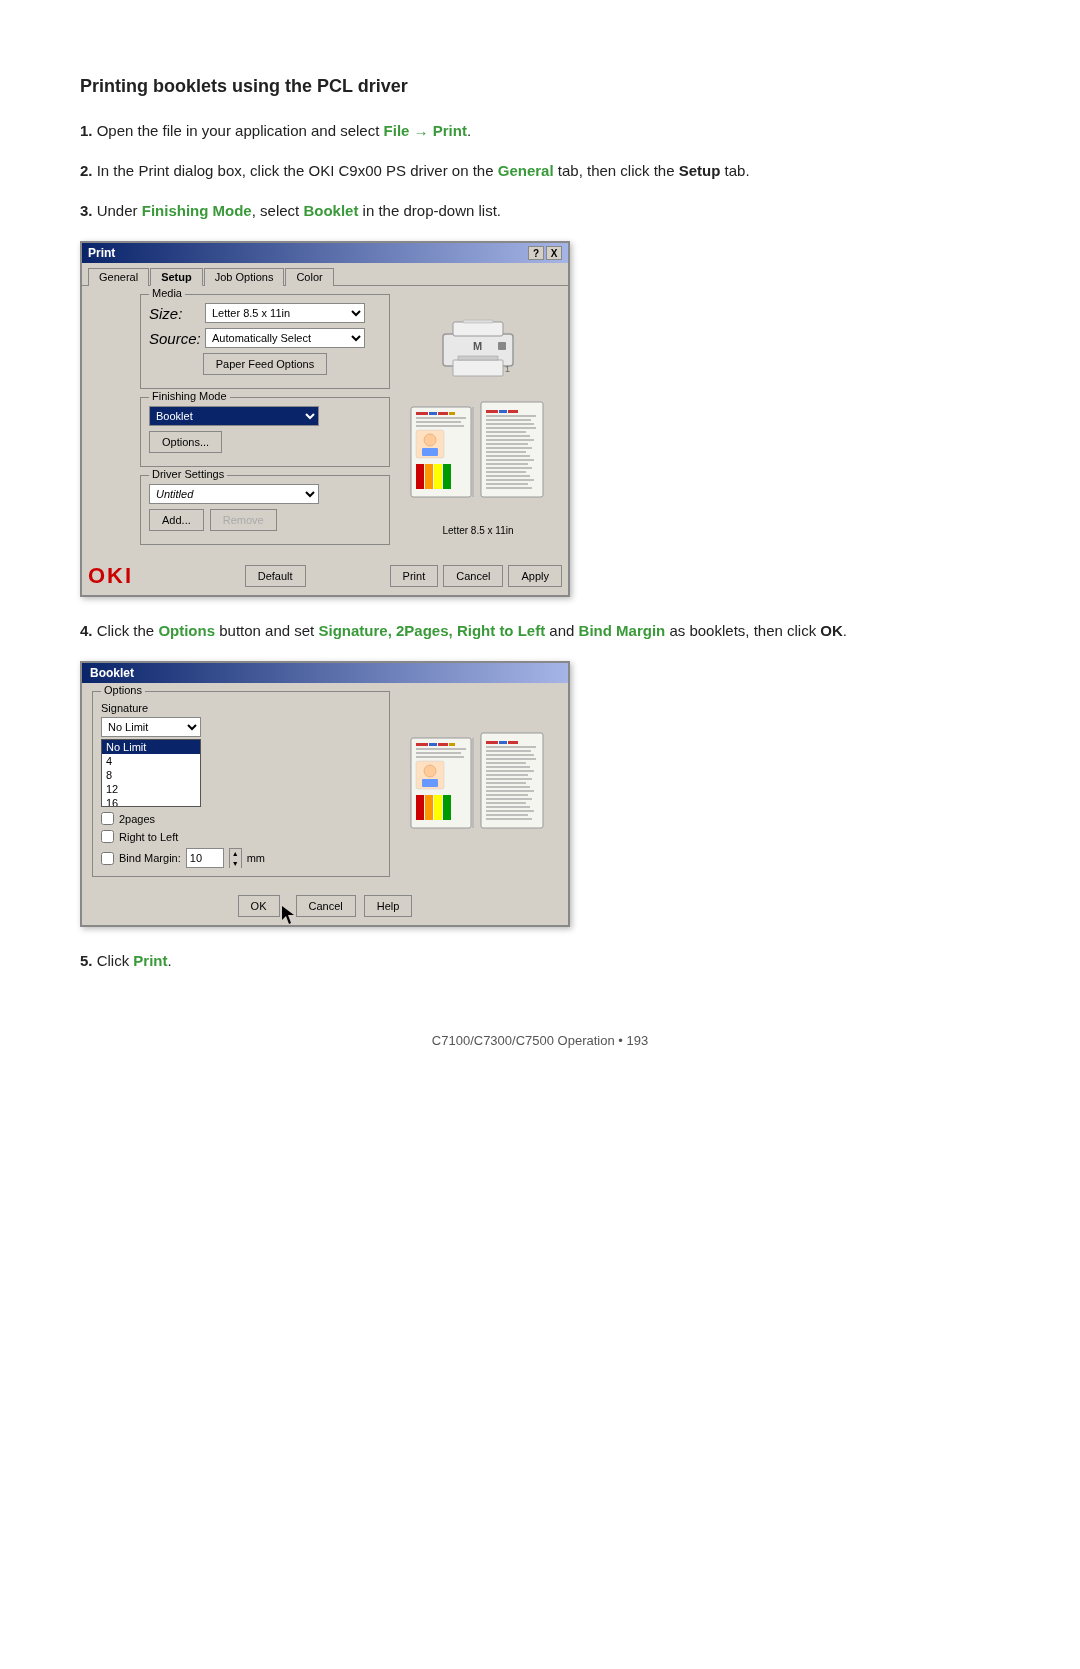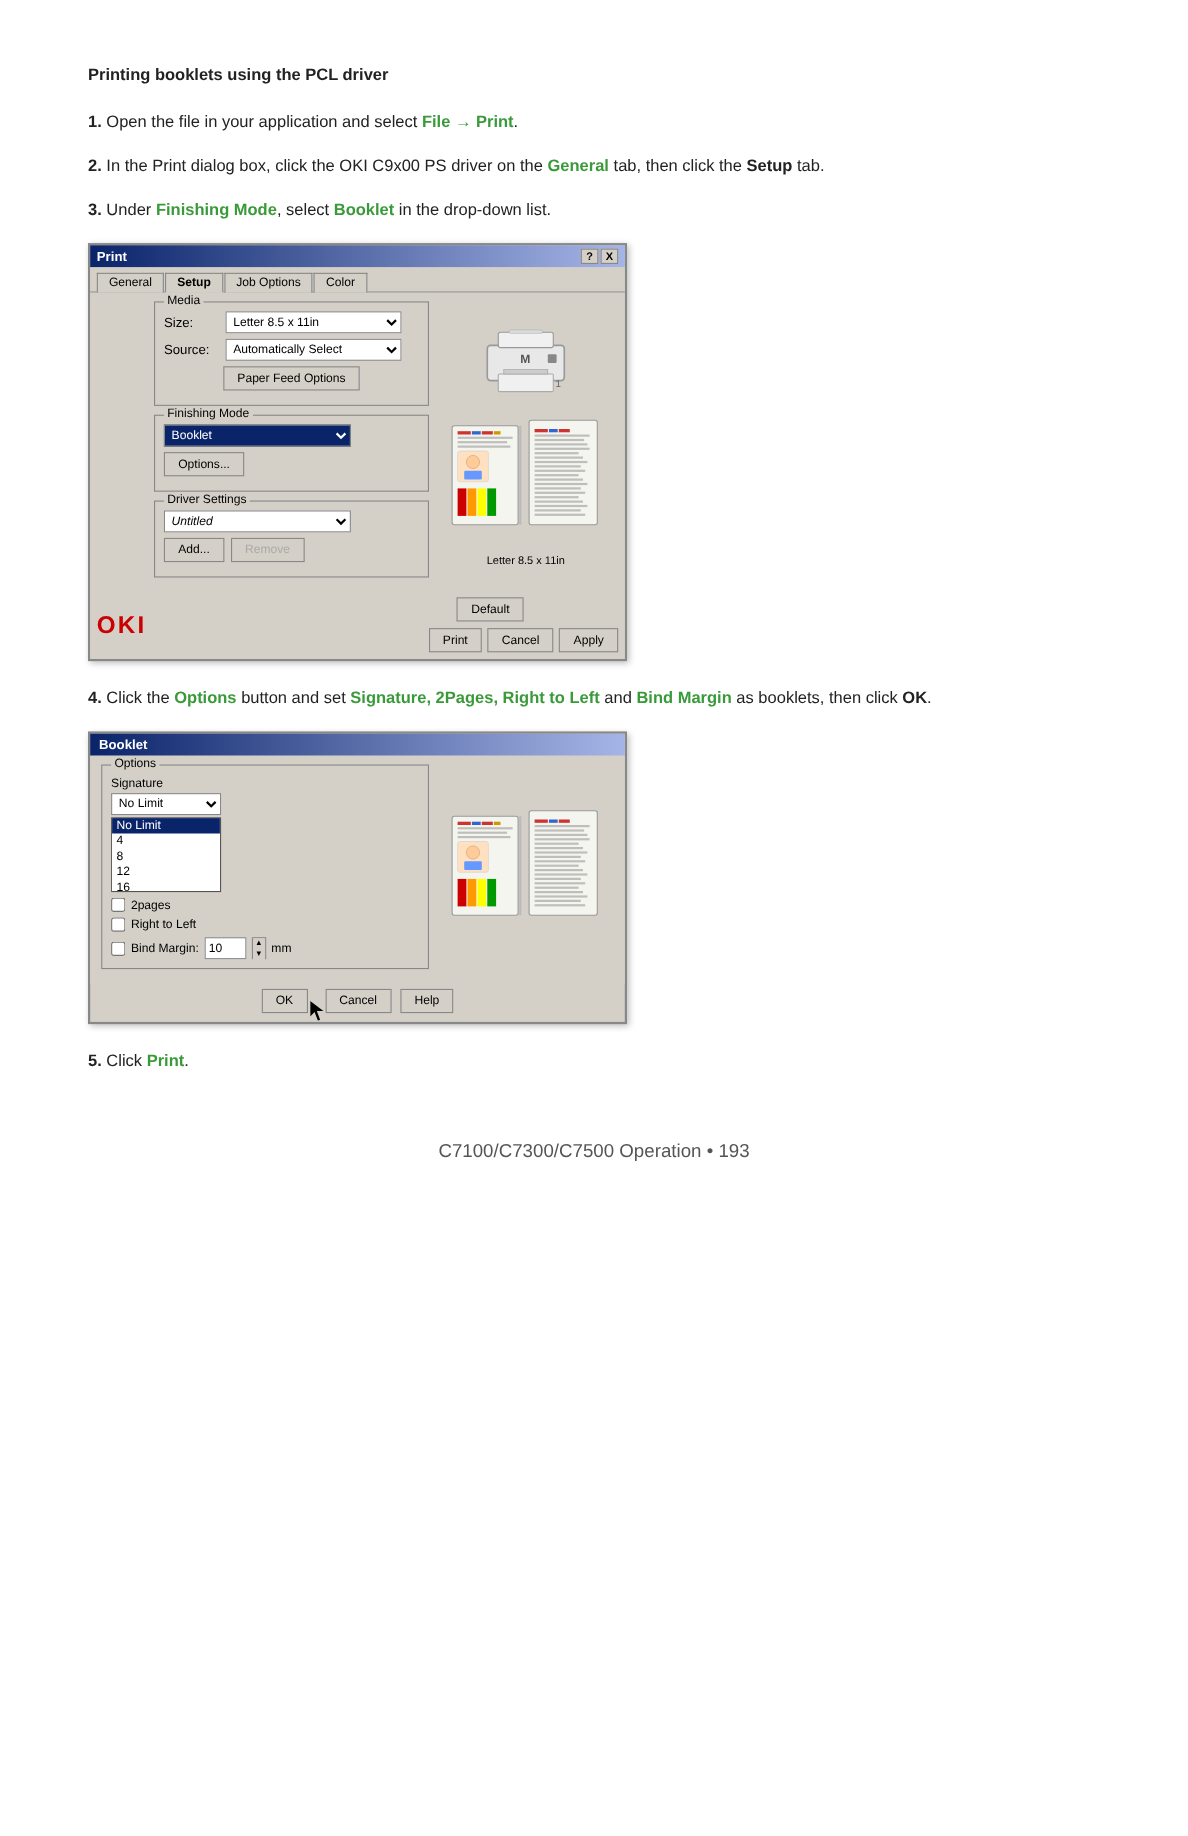--- a/index.html
+++ b/index.html
@@ -6,23 +6,24 @@
     body {
       background: #fff;
       font-family: Arial, sans-serif;
       font-size: 15px;
       color: #222;
       width: 1080px;
       min-height: 1669px;
       padding: 60px 80px 60px 80px;
     }
     .page-title {
-      font-size: 15px;
+      font-size: 18px;
       font-weight: bold;
       margin-bottom: 22px;
+      margin-top: 16px;
     }
     .step {
       margin-bottom: 16px;
       line-height: 1.6;
     }
     .step-num {
       font-weight: bold;
     }
     .green { color: #3a9a3a; font-weight: bold; }
     .black-bold { font-weight: bold; }
@@ -112,21 +113,22 @@
       font-size: 11px;
     }
     .form-row {
       display: flex;
       align-items: center;
       margin-bottom: 5px;
       gap: 4px;
     }
     .form-label {
       width: 52px;
-      font-size: 12px;
+      font-size: 15px;
+      font-style: italic;
     }
     .win-select {
       background: #fff;
       border: 1px solid #888;
       font-size: 11px;
       padding: 1px 2px;
       height: 20px;
       width: 160px;
     }
     .win-btn {
@@ -157,23 +159,22 @@
       background: #d4d0c8;
     }
     .oki-logo {
       font-size: 22px;
       font-weight: 900;
       color: #cc0000;
       letter-spacing: 2px;
     }
     .footer-right {
       display: flex;
-      gap: 6px;
-      align-items: center;
-      flex-direction: column;
+      gap: 24px;
+      align-items: center;
     }
     .footer-default {
       display: flex;
       align-items: center;
       margin-right: 60px;
     }
     .footer-btns {
       display: flex;
       gap: 5px;
     }
@@ -310,21 +311,21 @@
 
     
     .step5 {
       margin-top: 20px;
     }
 
     
     .page-footer {
       text-align: center;
       margin-top: 60px;
-      font-size: 17px;
+      font-size: 13px;
       color: #555;
     }
 
     
     .booklet-svg-wrapper {
       display: flex;
       flex-direction: column;
       align-items: center;
     }
   </style>

